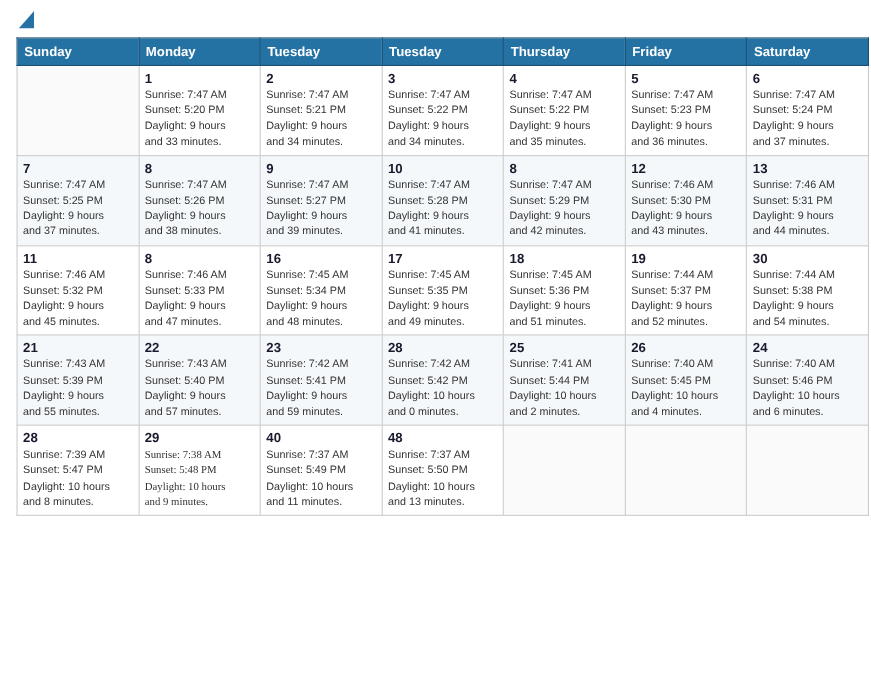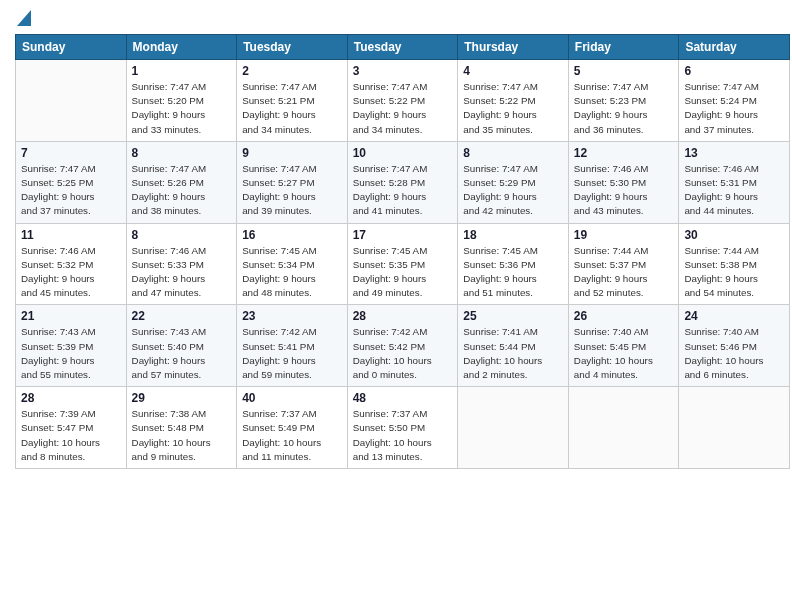--- a/index.html
+++ b/index.html
@@ -318,21 +318,21 @@
         <tr>
           <td>
             <span class="day-number">28</span>
             <div class="day-info" style="white-space: pre-line;">Sunrise: 7:39 AM
 Sunset: 5:47 PM
 Daylight: 10 hours
 and 8 minutes.</div>
           </td>
           <td>
             <span class="day-number">29</span>
-            <div class="day-info" style="white-space: pre-line;">Sunrise: 7:38 AM
+            <div class="day-info" style="white-space: pre-line; font-family: Liberation Serif, serif;">Sunrise: 7:38 AM
 Sunset: 5:48 PM
 Daylight: 10 hours
 and 9 minutes.</div>
           </td>
           <td>
             <span class="day-number">40</span>
             <div class="day-info" style="white-space: pre-line;">Sunrise: 7:37 AM
 Sunset: 5:49 PM
 Daylight: 10 hours
 and 11 minutes.</div>

